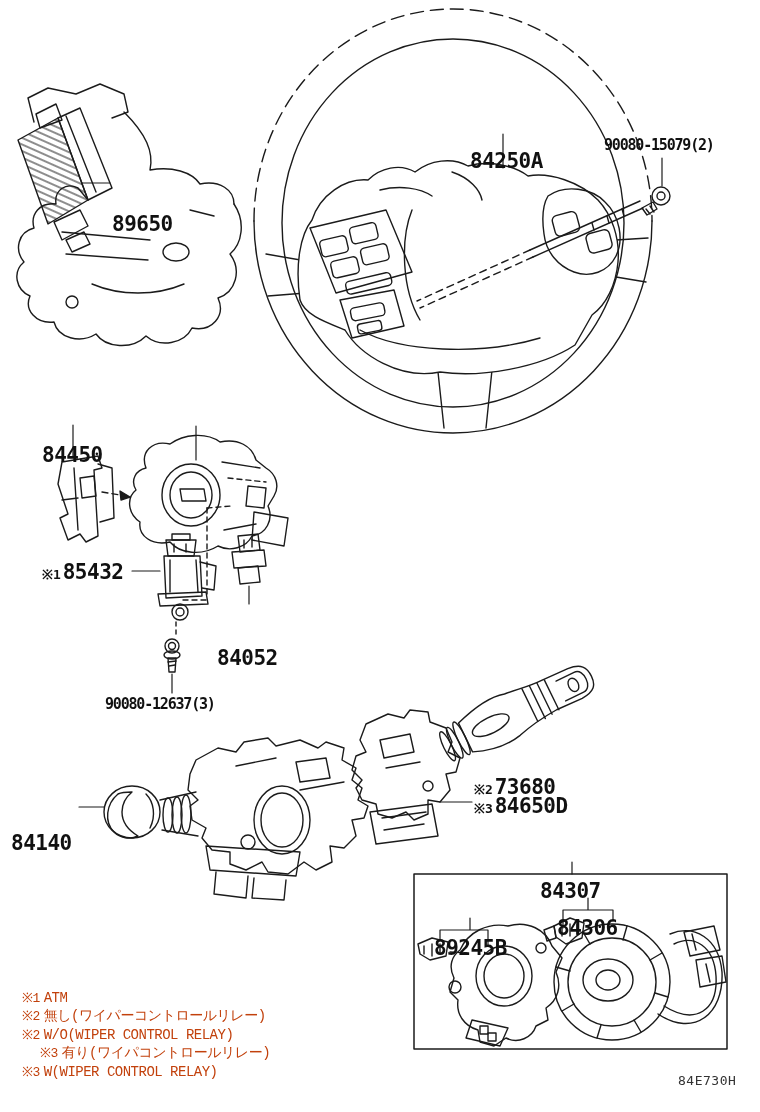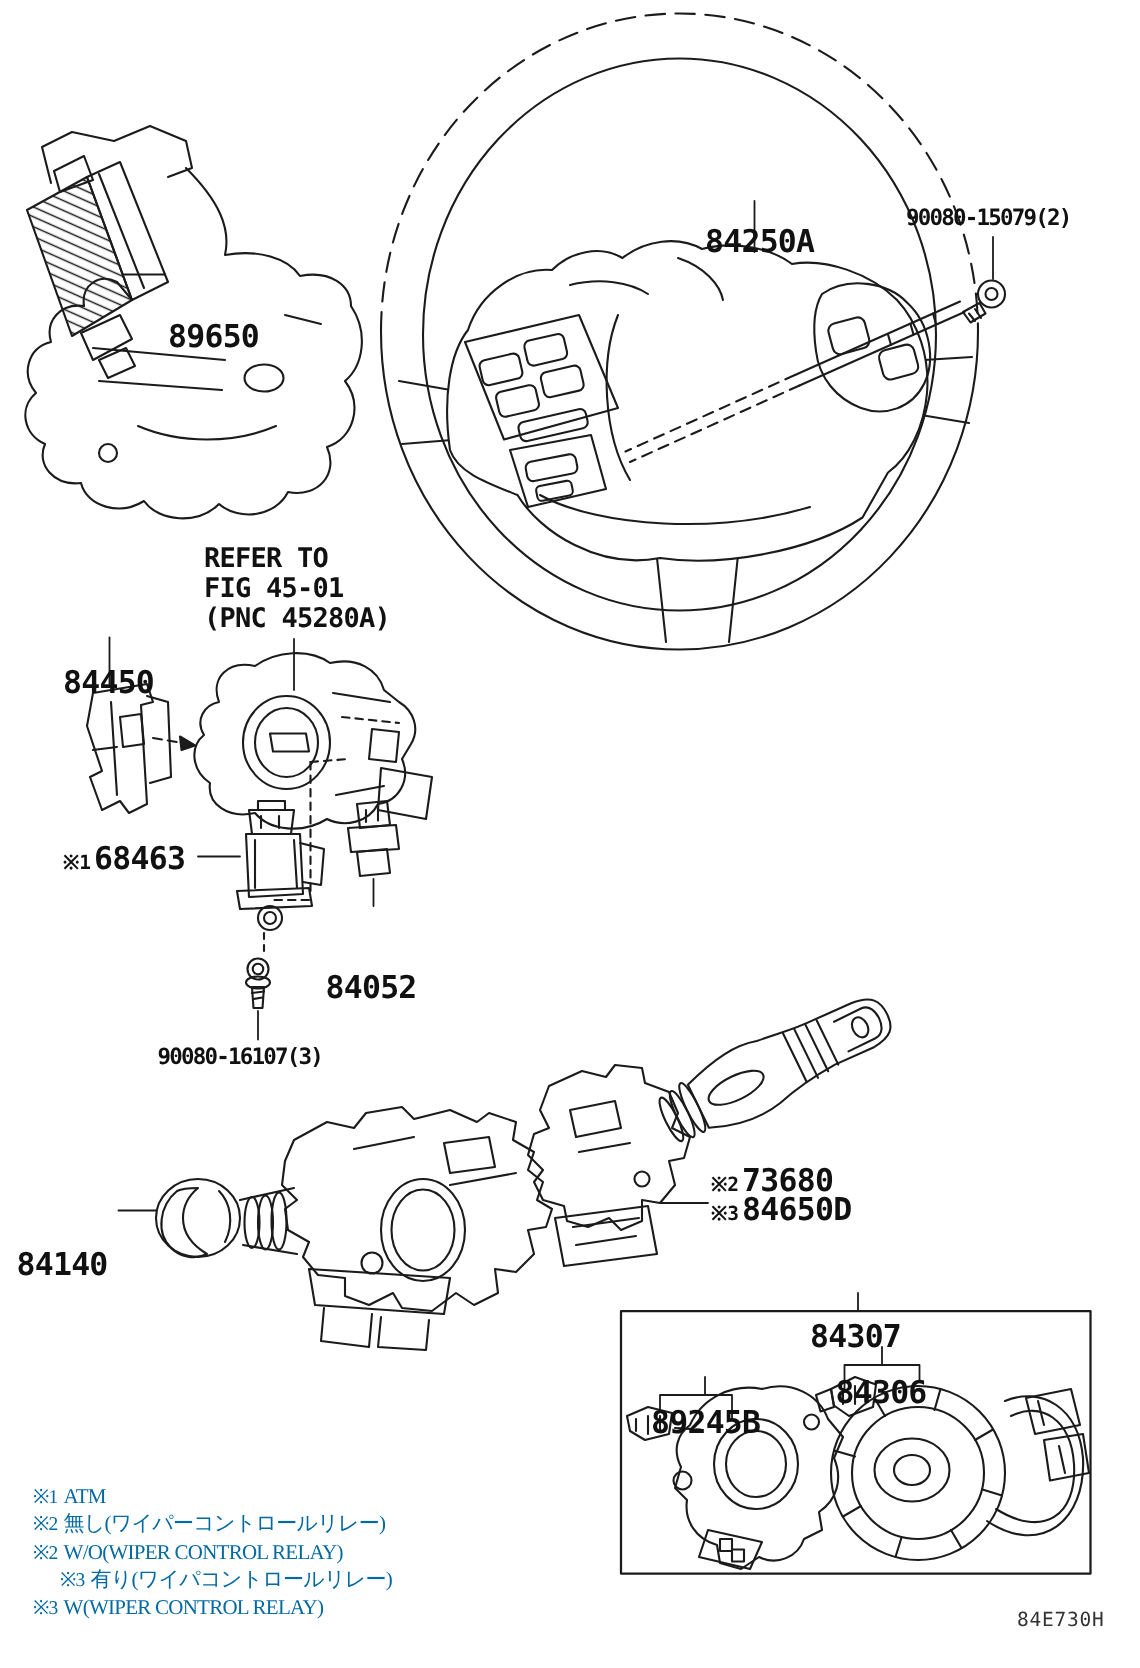--- a/index.html
+++ b/index.html
@@ -6,21 +6,21 @@
   #page{position:relative;width:760px;height:1112px;background:#ffffff;overflow:hidden;
         font-family:"DejaVu Sans Mono","Liberation Mono",monospace;}
   svg{position:absolute;left:0;top:0;}
   .lbl{position:absolute;white-space:nowrap;color:#111;font-weight:bold;
        font-family:"DejaVu Sans Mono","Liberation Mono",monospace;}
   .num{font-size:21px;letter-spacing:-0.5px;margin-top:40px;}
   .numsm{font-size:15px;letter-spacing:-1.2px;}
   .mk{font-size:13px;font-weight:bold;margin-right:2px;}
   .refer{font-size:18px;line-height:20px;letter-spacing:-0.5px;}
   .fnote{position:absolute;font-size:14px;font-weight:normal;letter-spacing:-0.5px;
-         color:#0369a1;white-space:nowrap;font-family:Liberation Serif, serif;}
+         color:#c2410c;white-space:nowrap;font-family:Liberation Mono, monospace;}
   .fnote .fm{font-size:13px;margin-right:4px;}
   #figcode{position:absolute;left:678px;top:1073px;font-size:13px;color:#333;
            font-weight:normal;letter-spacing:0.5px;}
   .row2{line-height:19px;}
 </style>
 </head>
 <body>
 
 <div id="page">
 
@@ -287,34 +287,29 @@
     <path d="M572 862 L572 874"></path>
     <path d="M588 898 L588 910 M563 910 L613 910 M563 910 L563 928 M613 910 L613 921"></path>
     <path d="M470 918 L470 930 M440 930 L488 930 M440 930 L440 941 M488 930 L488 946"></path>
   </g>
 </svg>
 
 <div class="lbl num" style="left:112px;top:172px">89650</div>
 <div class="lbl num" style="left:470px;top:109px">84250A</div>
 <div class="lbl numsm" style="left:604px;top:136px">90080-15079(2)</div>
 
-<div class="lbl refer" style="left:136px;top:363px">
-  <div>REFER TO</div>
-  <div>FIG 45-01</div>
-  <div>(PNC 45280A)</div>
-</div>
 
 <div class="lbl num" style="left:42px;top:403px">84450</div>
 
 <div class="lbl" style="left:42px;top:560px">
-  <span class="mk">※1</span><span class="num">68463</span>
+  <span class="mk">※1</span><span class="num">85432</span>
 </div>
 
 <div class="lbl num" style="left:217px;top:606px">84052</div>
-<div class="lbl numsm" style="left:105px;top:695px">90080-16107(3)</div>
+<div class="lbl numsm" style="left:105px;top:695px">90080-12637(3)</div>
 <div class="lbl num" style="left:11px;top:791px">84140</div>
 
 <div class="lbl row2" style="left:474px;top:778px">
   <span class="mk">※2</span><span class="num">73680</span>
 </div>
 <div class="lbl row2" style="left:474px;top:797px">
   <span class="mk">※3</span><span class="num">84650D</span>
 </div>
 
 <div class="lbl num" style="left:540px;top:839px">84307</div>

